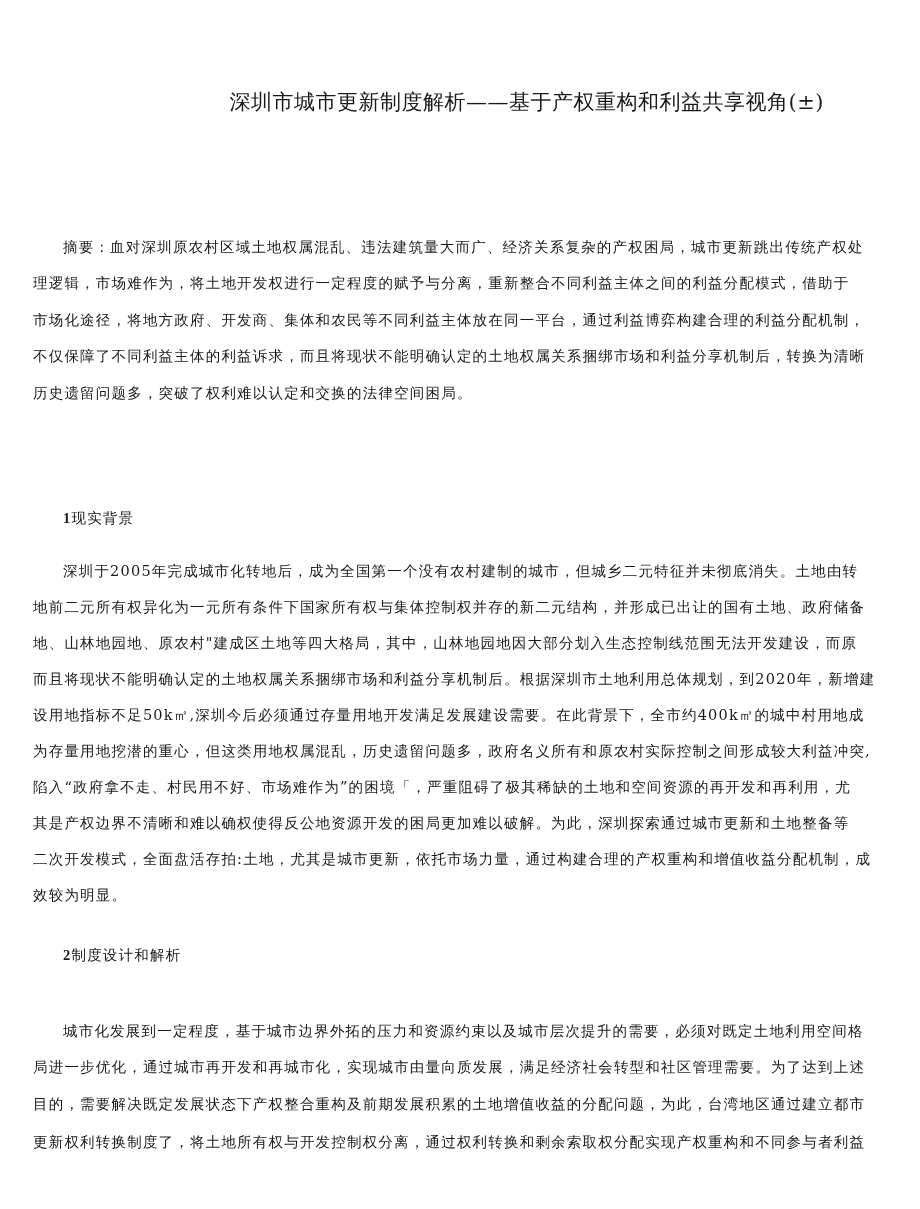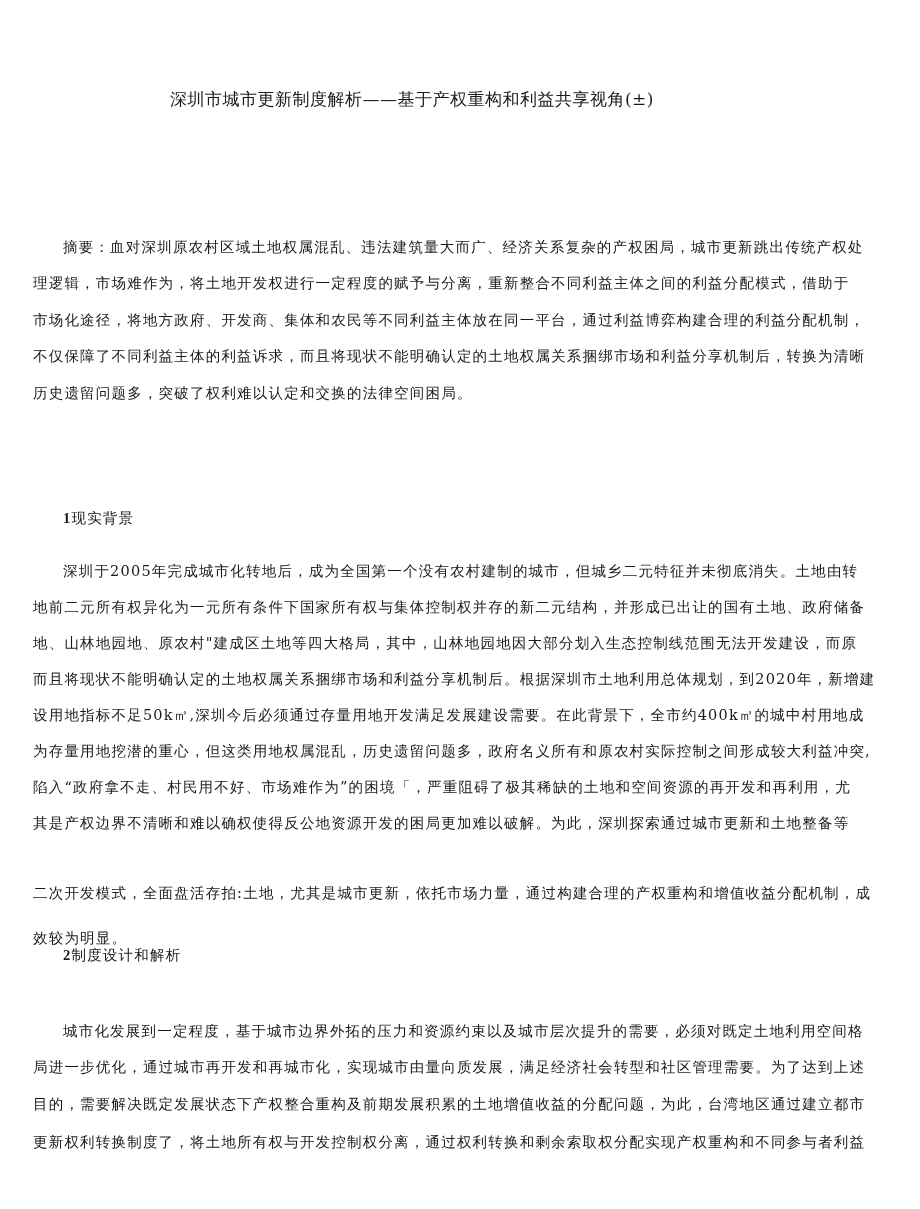--- a/index.html
+++ b/index.html
@@ -4,21 +4,21 @@
 <style>
   html, body { margin: 0; padding: 0; background: #ffffff; }
   body {
     width: 920px; height: 1209px; position: relative; overflow: hidden;
     font-family: "DejaVu Serif", "Liberation Serif", serif;
     color: #1a1a1a;
   }
   .page { position: absolute; left: 0; top: 0; width: 920px; height: 1209px; }
   .title {
     position: absolute; left: 0; top: 88px; width: 824px;
-    text-align: center; font-size: 17px; letter-spacing: 0.5px;
+    text-align: right; font-size: 21px; letter-spacing: 0.5px;
     white-space: nowrap;
   }
   .line {
     position: absolute; left: 33px; font-size: 14.5px;
     white-space: nowrap; letter-spacing: 1.2px; margin-top: 45px;
   }
   .line.indent { left: 63px; }
   .heading b { font-family: "Liberation Serif", serif; font-weight: bold; }
 </style>
 </head>
@@ -42,22 +42,22 @@
   </div>
   <div>
     <div class="line indent" style="top:517px">深圳于2005年完成城市化转地后，成为全国第一个没有农村建制的城市，但城乡二元特征并未彻底消失。土地由转</div>
     <div class="line" style="top:553px">地前二元所有权异化为一元所有条件下国家所有权与集体控制权并存的新二元结构，并形成已出让的国有土地、政府储备</div>
     <div class="line" style="top:589px">地、山林地园地、原农村"建成区土地等四大格局，其中，山林地园地因大部分划入生态控制线范围无法开发建设，而原</div>
     <div class="line" style="top:625px">而且将现状不能明确认定的土地权属关系捆绑市场和利益分享机制后。根据深圳市土地利用总体规划，到2020年，新增建</div>
     <div class="line" style="top:661px">设用地指标不足50k㎡,深圳今后必须通过存量用地开发满足发展建设需要。在此背景下，全市约400k㎡的城中村用地成</div>
     <div class="line" style="top:697px">为存量用地挖潜的重心，但这类用地权属混乱，历史遗留问题多，政府名义所有和原农村实际控制之间形成较大利益冲突,</div>
     <div class="line" style="top:733px">陷入“政府拿不走、村民用不好、市场难作为”的困境「，严重阻碍了极其稀缺的土地和空间资源的再开发和再利用，尤</div>
     <div class="line" style="top:769px">其是产权边界不清晰和难以确权使得反公地资源开发的困局更加难以破解。为此，深圳探索通过城市更新和土地整备等</div>
-    <div class="line" style="top:839px">二次开发模式，全面盘活存拍:土地，尤其是城市更新，依托市场力量，通过构建合理的产权重构和增值收益分配机制，成</div>
-    <div class="line" style="top:884px">效较为明显。</div>
+    <div class="line" style="top:805px">二次开发模式，全面盘活存拍:土地，尤其是城市更新，依托市场力量，通过构建合理的产权重构和增值收益分配机制，成</div>
+    <div class="line" style="top:841px">效较为明显。</div>
   </div>
 
   <div class="line indent heading" style="top:901px">
     <b>2</b><span>制度设计和解析</span>
   </div>
   <div>
     <div class="line indent" style="top:977px">城市化发展到一定程度，基于城市边界外拓的压力和资源约束以及城市层次提升的需要，必须对既定土地利用空间格</div>
     <div class="line" style="top:1013px">局进一步优化，通过城市再开发和再城市化，实现城市由量向质发展，满足经济社会转型和社区管理需要。为了达到上述</div>
     <div class="line" style="top:1050px">目的，需要解决既定发展状态下产权整合重构及前期发展积累的土地增值收益的分配问题，为此，台湾地区通过建立都市</div>
     <div class="line" style="top:1088px">更新权利转换制度了，将土地所有权与开发控制权分离，通过权利转换和剩余索取权分配实现产权重构和不同参与者利益</div>

